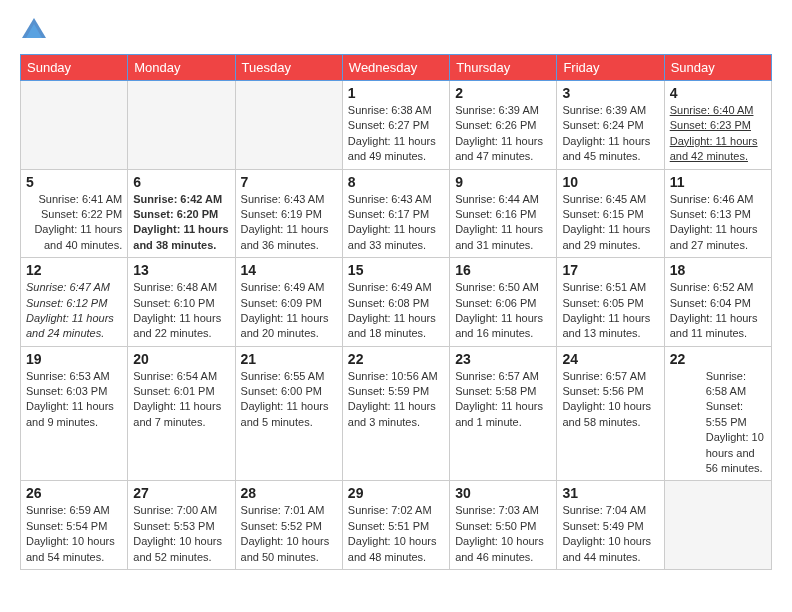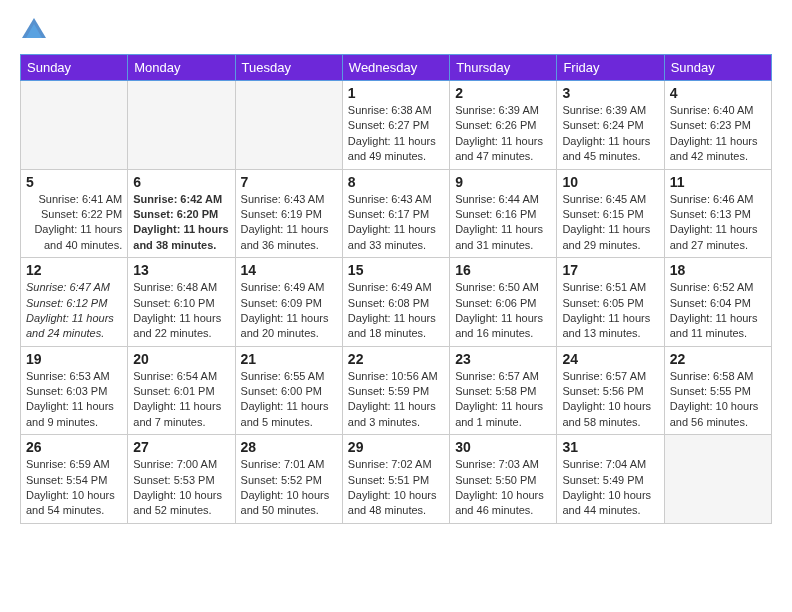--- a/index.html
+++ b/index.html
@@ -51,21 +51,21 @@
       font-size: 15px;
       color: #444;
       margin-top: 2px;
     }
     .calendar {
       width: 100%;
       border-collapse: collapse;
       table-layout: fixed;
     }
     .calendar th {
-      background: #6d28d9;
+      background: #ef4444;
       color: #fff;
       text-align: left;
       padding: 5px 6px;
       font-size: 13px;
       font-weight: normal;
       border: 1px solid #5a9ae0;
     }
     .calendar td {
       border: 1px solid #ccc;
       vertical-align: top;
@@ -140,21 +140,21 @@
 Daylight: 11 hours and 47 minutes.</div>
           </td>
           <td>
             <span class="day-number">3</span>
             <div class="day-info" style="white-space: pre-line;">Sunrise: 6:39 AM
 Sunset: 6:24 PM
 Daylight: 11 hours and 45 minutes.</div>
           </td>
           <td>
             <span class="day-number">4</span>
-            <div class="day-info" style="white-space: pre-line;">Sunrise: 6:40 AM
+            <div class="day-info" style="white-space: pre-line; text-decoration: underline;">Sunrise: 6:40 AM
 Sunset: 6:23 PM
 Daylight: 11 hours and 42 minutes.</div>
           </td>
         </tr>
         <tr>
           <td>
             <span class="day-number">5</span>
             <div class="day-info" style="white-space: pre-line; text-align: right;">Sunrise: 6:41 AM
 Sunset: 6:22 PM
 Daylight: 11 hours and 40 minutes.</div>
@@ -272,21 +272,21 @@
 Daylight: 11 hours and 1 minute.</div>
           </td>
           <td>
             <span class="day-number">24</span>
             <div class="day-info" style="white-space: pre-line;">Sunrise: 6:57 AM
 Sunset: 5:56 PM
 Daylight: 10 hours and 58 minutes.</div>
           </td>
           <td>
             <span class="day-number">22</span>
-            <div class="day-info" style="white-space: pre-line;">Sunrise: 6:58 AM
+            <div class="day-info" style="white-space: pre-line; margin-left: 36px;">Sunrise: 6:58 AM
 Sunset: 5:55 PM
 Daylight: 10 hours and 56 minutes.</div>
           </td>
         </tr>
         <tr>
           <td>
             <span class="day-number">26</span>
             <div class="day-info" style="white-space: pre-line;">Sunrise: 6:59 AM
 Sunset: 5:54 PM
 Daylight: 10 hours and 54 minutes.</div>

